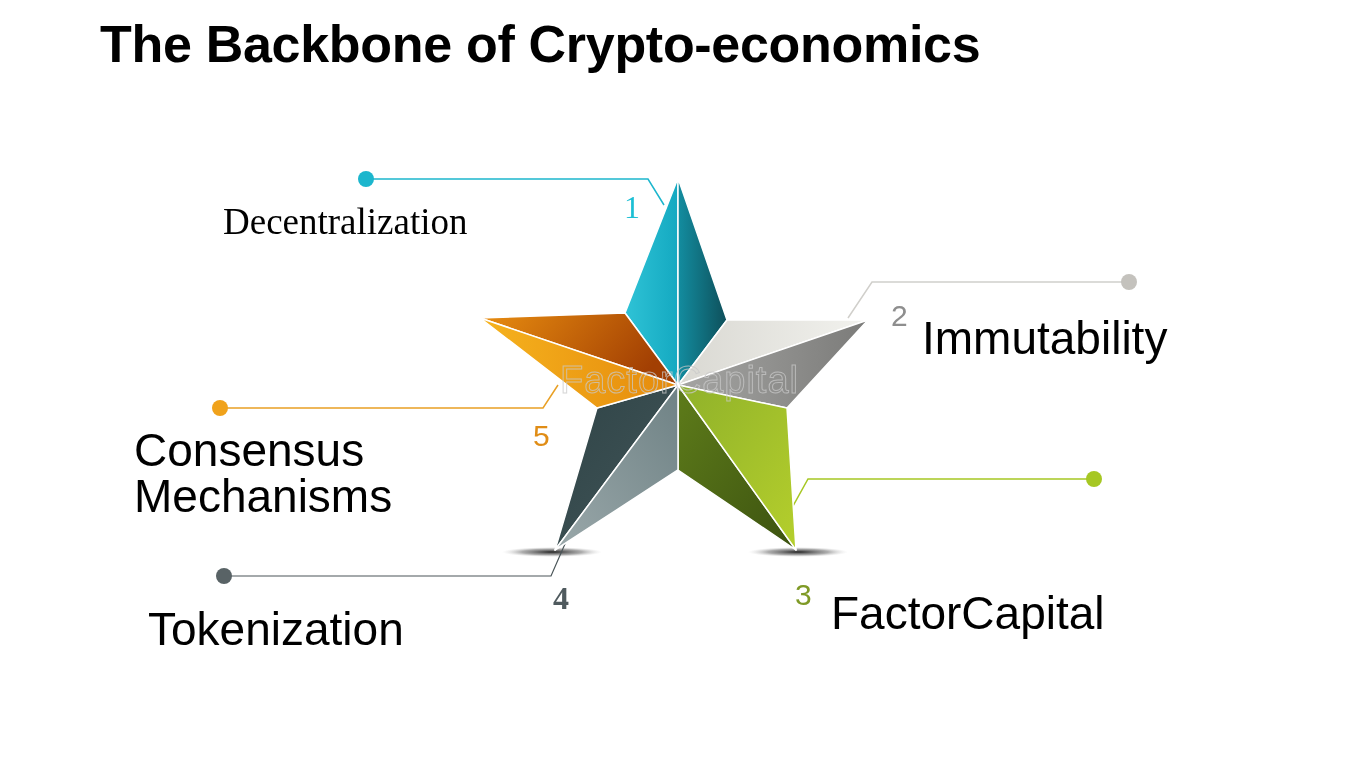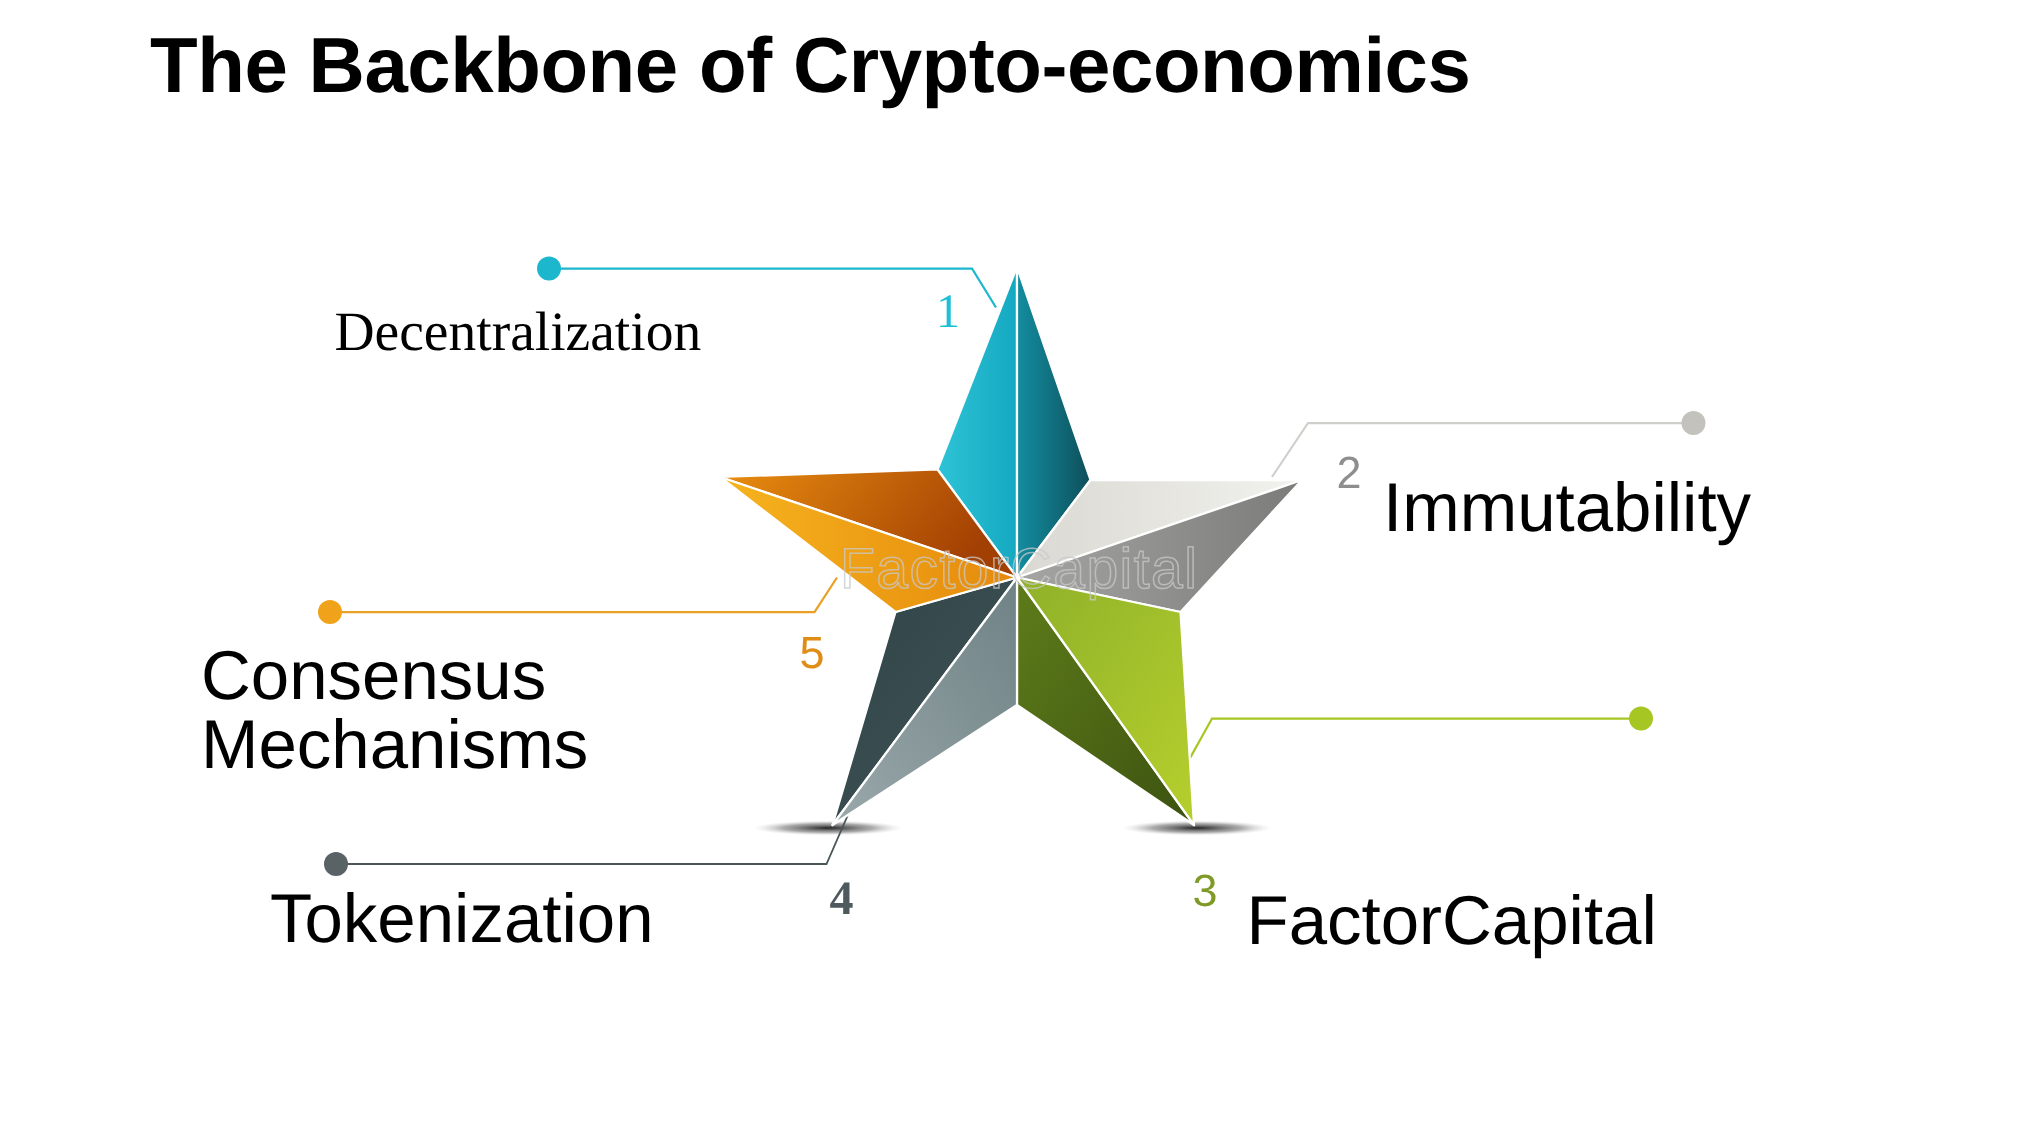--- a/index.html
+++ b/index.html
@@ -113,17 +113,17 @@
 
 <div class="num" style="left:624px; top:191px; color:#1cbfd4;">1</div>
 <div class="num sans" style="left:891px; top:300px; color:#8e8e8e; font-size:30px;">2</div>
 <div class="num sans" style="left:795px; top:579px; color:#7f9a26; font-size:30px;">3</div>
 <div class="num" style="left:553px; top:582px; color:#4f5a5e; font-weight:bold;">4</div>
 <div class="num sans" style="left:533px; top:420px; color:#e08d16; font-size:30px;">5</div>
 
 <div class="label" style="left:223px; top:199px; font-size:37px;font-family:Liberation Serif, serif;">Decentralization</div>
 <div class="label" style="left:922px; top:315px;">Immutability</div>
 <div class="label" style="left:831px; top:590px;">FactorCapital</div>
-<div class="label" style="left:148px; top:589px;margin-left:32px;">Tokenization</div>
+<div class="label" style="left:148px; top:606px;">Tokenization</div>
 <div class="label" style="left:134px; top:427px;">
   <div>Consensus</div>
   <div>Mechanisms</div>
 </div>
 
 </body></html>

